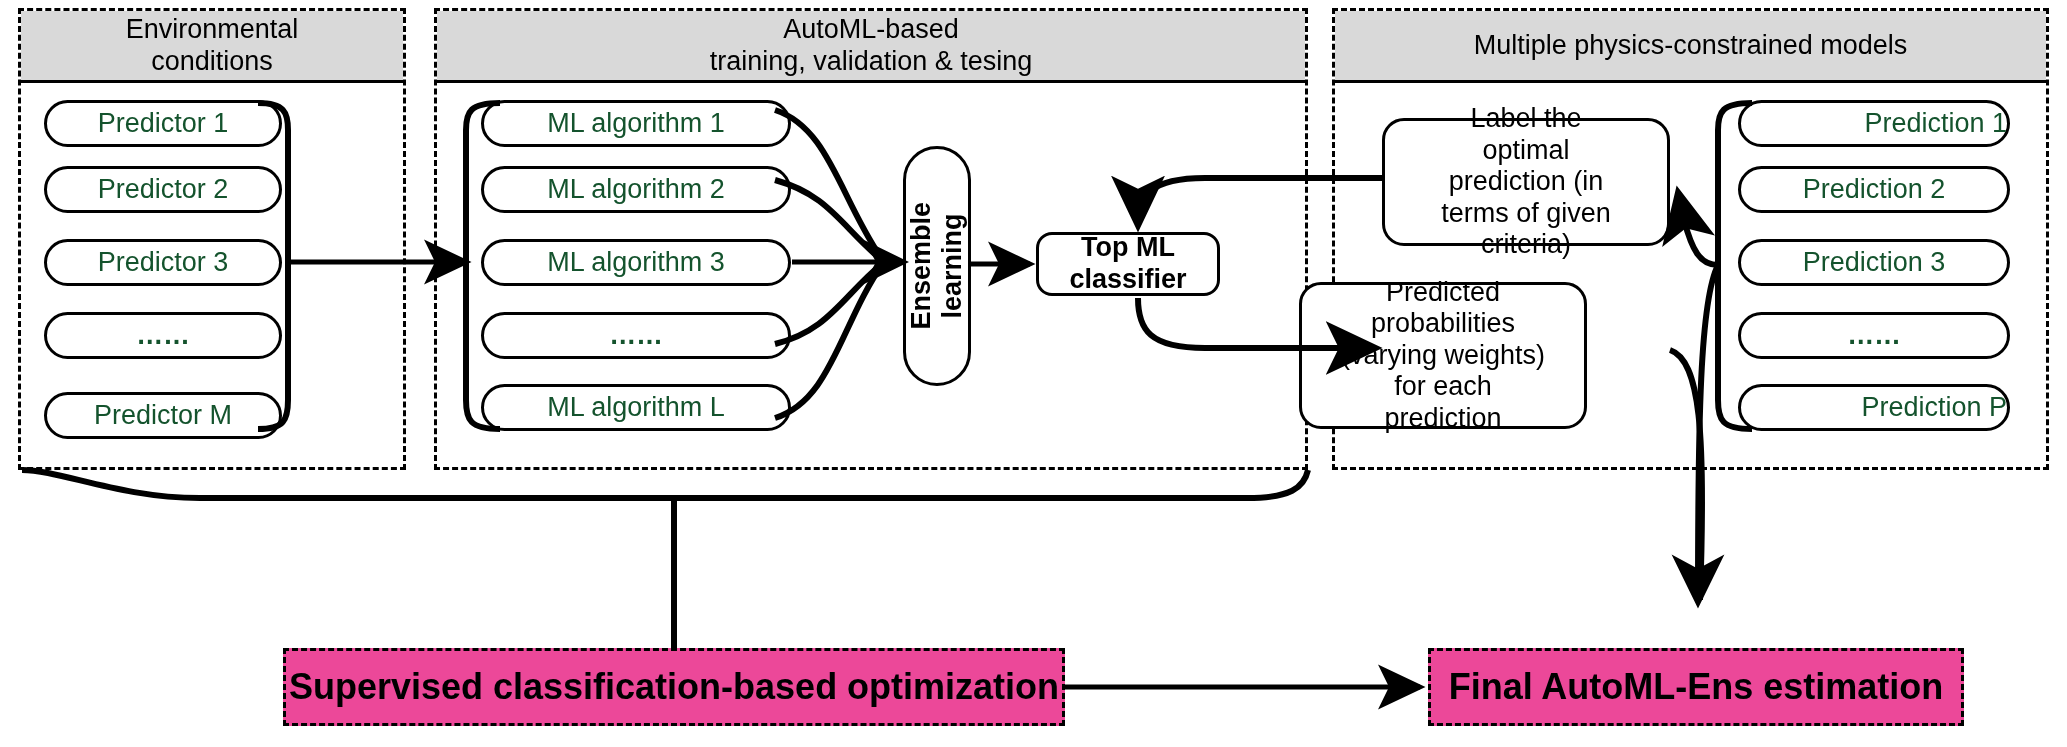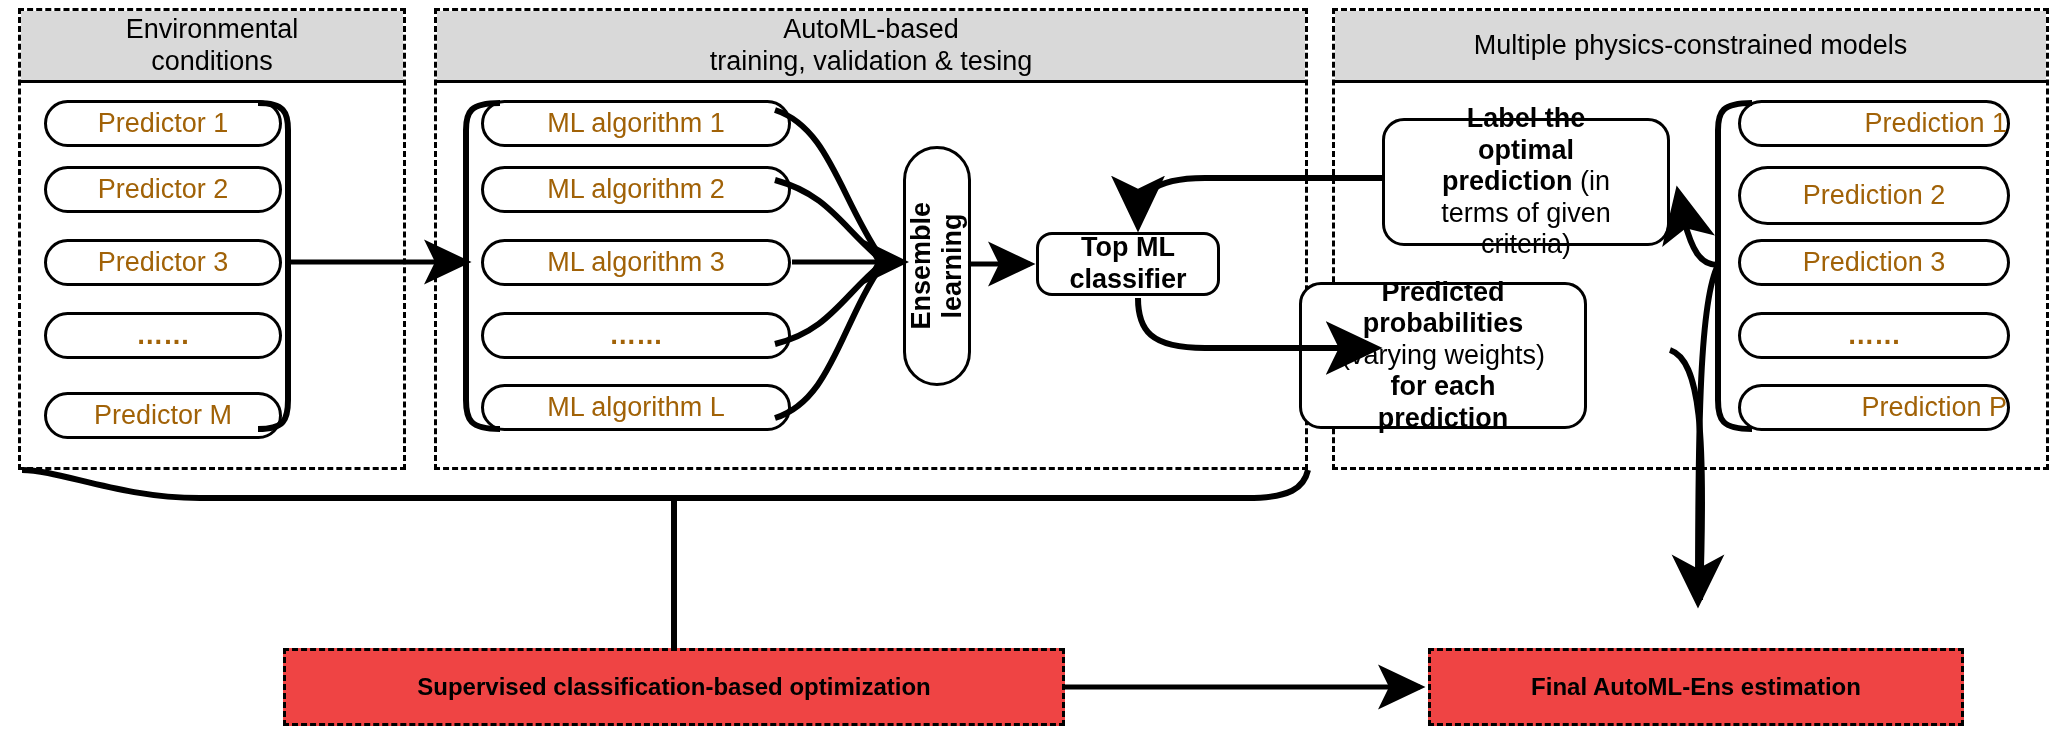--- a/index.html
+++ b/index.html
@@ -29,39 +29,39 @@
   }
 
   
   .pill{
     position:absolute;
     box-sizing:border-box;
     border:3px solid #000;
     border-radius:999px;
     background:#fff;
     display:flex;align-items:center;justify-content:center;
-    font-size:27px;color:#a16207;
+    font-size:27px;color:#14532d;
     white-space:nowrap;
   }
   .pill.dots{font-weight:700;letter-spacing:1px;}
 
   
   .rrect{
     position:absolute;
     box-sizing:border-box;
     border:3px solid #000;
     border-radius:22px;
     background:#fff;
     display:flex;align-items:center;justify-content:center;
     text-align:center;
     font-size:27px;line-height:1.17;color:#000;
     padding:4px 10px;
   }
   .rrect.bold{font-weight:700;}
-  .rrect b{font-weight:700;margin-top:20px;}
+  .rrect b{font-weight:400;margin-top:20px;}
   .rrect .nb{font-weight:400;}
 
   
   .vert{
     position:absolute;
     box-sizing:border-box;
     border:3px solid #000;
     border-radius:34px;
     background:#fff;
     display:flex;align-items:center;justify-content:center;
@@ -70,24 +70,24 @@
     writing-mode:vertical-rl;
     transform:rotate(180deg);
     font-size:27px;line-height:1.15;font-weight:700;
     text-align:center;color:#000;
   }
 
   
   .greybox{
     position:absolute;
     box-sizing:border-box;
-    background:#ef4444;
+    background:#ec4899;
     border:3px dashed #000;
     display:flex;align-items:center;justify-content:center;
-    font-size:24px;font-weight:700;color:#000;
+    font-size:36px;font-weight:700;color:#000;
     text-align:center;
     white-space:nowrap;
   }
 </style>
 </head>
 <body>
 
 <div id="stage">
 
   <div class="panel" style="left:18px;top:8px;width:388px;height:462px;"></div>
@@ -175,21 +175,21 @@
       <b>probabilities</b><br>
       <span class="nb">(varying weights)</span><br>
       <b>for each</b><br>
       <b>prediction</b>
     </div>
   </div>
 
   <div class="pill" style="left:1738px;top:100px;width:272px;height:47px;justify-content:flex-end;">
     <span>Prediction 1</span>
     </div>
-  <div class="pill" style="left:1738px;top:166px;width:272px;height:59px;">
+  <div class="pill" style="left:1738px;top:166px;width:272px;height:47px;">
     <span>Prediction 2</span>
     </div>
   <div class="pill" style="left:1738px;top:239px;width:272px;height:47px;">
     <span>Prediction 3</span>
     </div>
   <div class="pill dots" style="left:1738px;top:312px;width:272px;height:47px;">
     <span>…...</span>
     </div>
   <div class="pill" style="left:1738px;top:384px;width:272px;height:47px;justify-content:flex-end;">
     <span>Prediction P</span>

